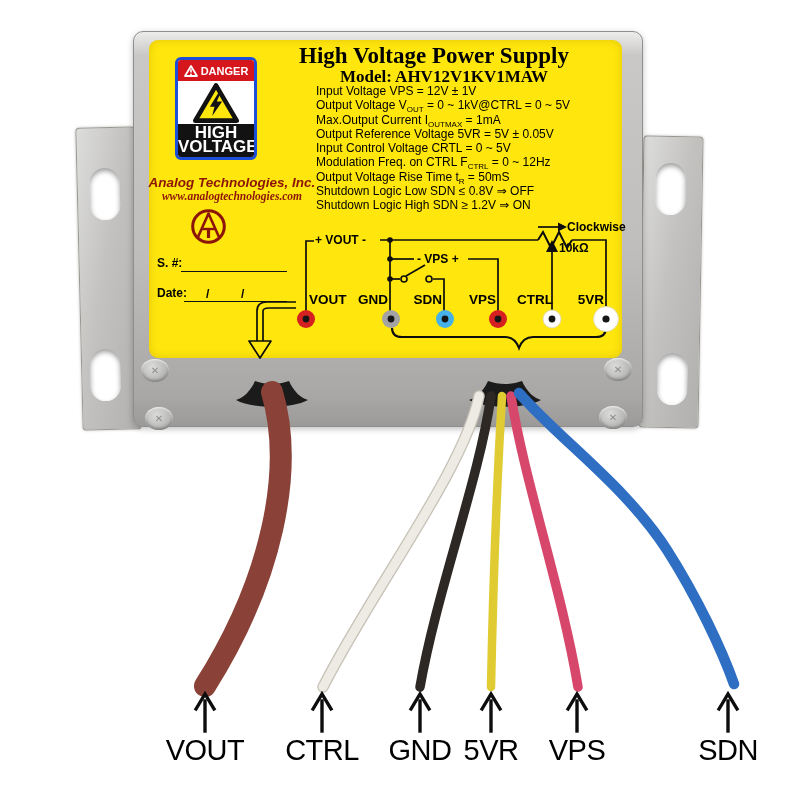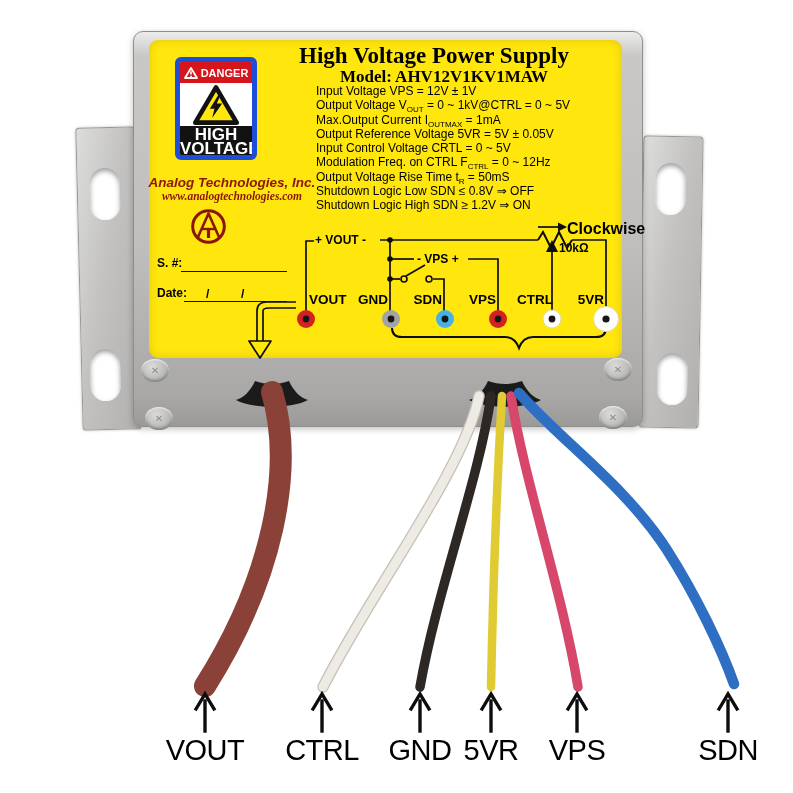--- a/index.html
+++ b/index.html
@@ -29,21 +29,21 @@
          box-shadow:inset 0 0 8px rgba(140,105,0,.25);}
   .title{left:258px;top:44px;width:352px;text-align:center;
          font-family:"Liberation Serif",serif;font-weight:700;font-size:23px;line-height:24px;}
   .model{left:268px;top:68px;width:352px;text-align:center;
          font-family:"Liberation Serif",serif;font-weight:700;font-size:17px;line-height:18px;}
   #specs{left:316px;top:84px;width:300px;}
   .spec-line{font-size:12px;line-height:14.3px;white-space:pre;font-weight:500;}
   .spec-line sub{font-size:8px;line-height:0;font-weight:500;}
 
   
-  #danger{left:175px;top:57px;width:82px;height:103px;background:#fff;border:5px solid #1d4ed8;
+  #danger{left:175px;top:57px;width:82px;height:103px;background:#fff;border:3px solid #1d4ed8;
           border-radius:6px;box-sizing:border-box;overflow:hidden;}
   #danger-head{height:21px;background:#d6161d;display:flex;align-items:center;justify-content:center;gap:3px;}
   .danger-word{color:#fff;font-weight:700;font-size:11px;}
   #danger-mid{height:43px;display:flex;align-items:center;justify-content:center;}
   #danger-foot{height:33px;background:#121212;color:#fff;text-align:center;
                font-weight:700;font-size:17px;line-height:14px;padding-top:2px;box-sizing:border-box;}
 
   
   #brand{left:148px;top:175px;width:168px;text-align:center;color:#8c1509;}
   .brand-name{font-family:Liberation Sans, sans-serif;font-style:italic;font-weight:700;font-size:13.5px;line-height:15px;}
@@ -57,21 +57,21 @@
   .ul{position:absolute;height:0;border-bottom:1.6px solid #111;}
   #serial-line{left:181px;top:271px;width:106px;}
   #date-line{left:184px;top:301px;width:103px;}
   .slash{position:absolute;top:287px;font-size:12px;font-weight:600;}
 
   
   .dtext{position:absolute;font-size:12px;font-weight:600;white-space:pre;}
   #d-vout{left:315px;top:233px;}
   #d-vps{left:417px;top:252px;}
   #d-pot{left:559px;top:241px;}
-  #d-cw{left:567px;top:220px;font-size:16px;}
+  #d-cw{left:567px;top:220px;font-size:12px;}
   .tname{position:absolute;top:292px;font-size:13.5px;font-weight:600;transform:translateX(-100%);}
   .tname.left-anchor{transform:none;}
 
   
   #overlay{position:absolute;left:0;top:0;}
 
   
   .wlabel{position:absolute;top:735px;transform:translateX(-50%);
           font-size:29px;font-weight:500;letter-spacing:-0.5px;line-height:1.1;}
 </style>

